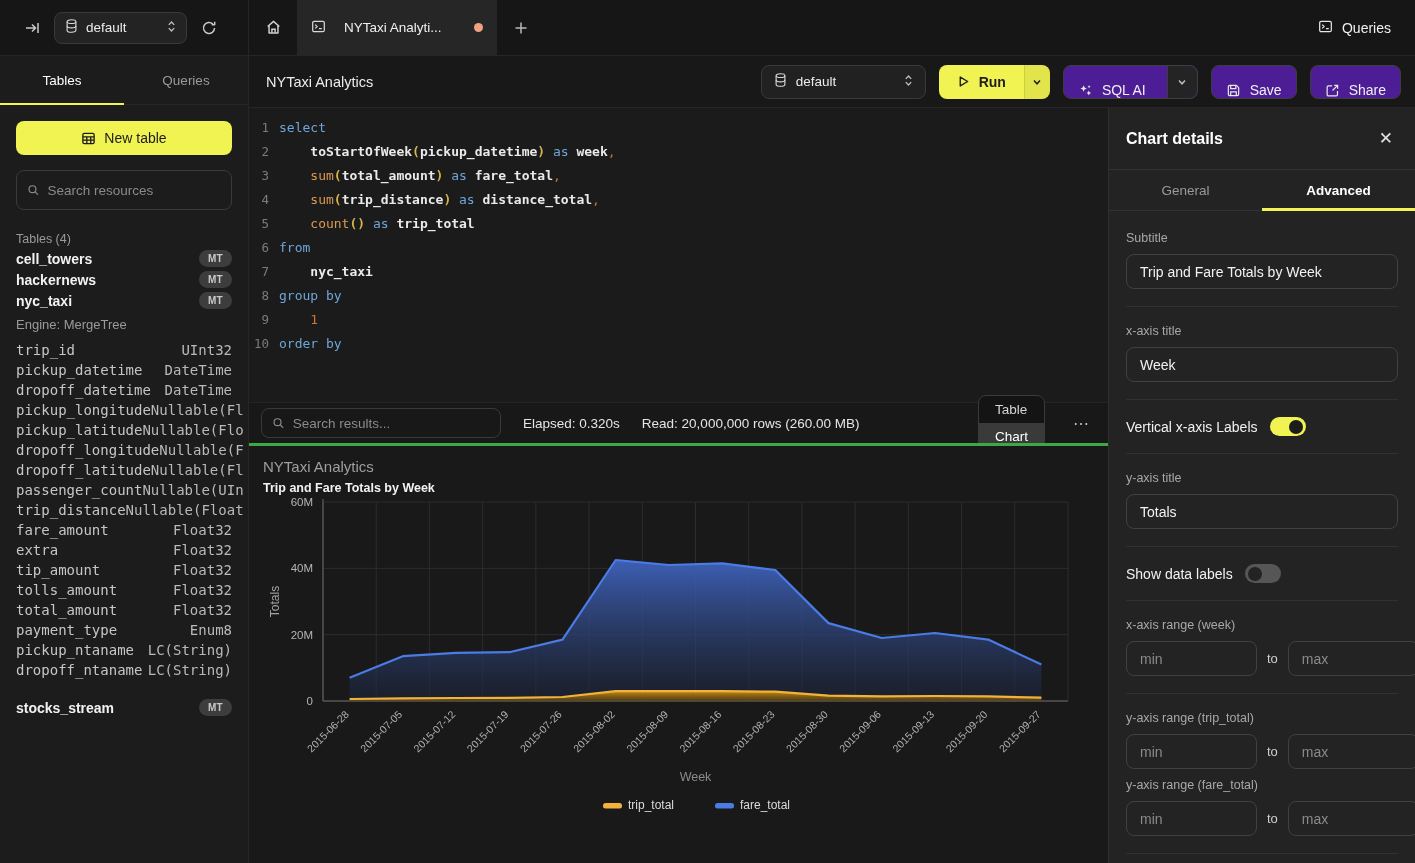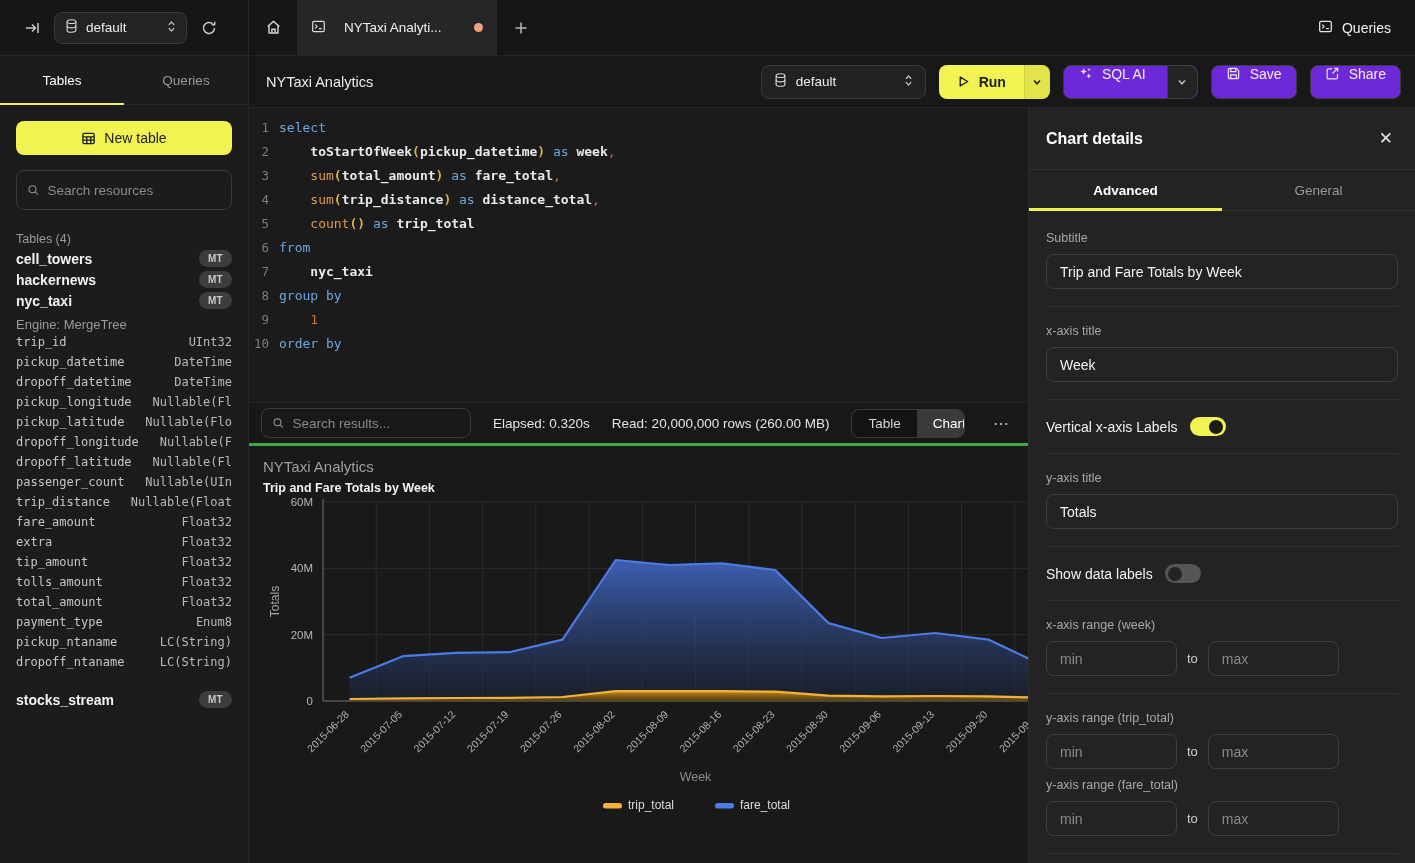--- a/index.html
+++ b/index.html
@@ -33,34 +33,34 @@
   .side-scroll { flex:1; overflow:hidden; padding:16px 16px 0 16px; }
   .new-table-btn { width:100%; height:34px; background:#f1f353; color:#1c1c1c; border:none; border-radius:8px; font-size:14px; font-weight:500; display:flex; align-items:center; justify-content:center; gap:8px; cursor:pointer; }
   .search-box { margin-top:15px; height:40px; border:1px solid #3a3a3a; border-radius:8px; display:flex; align-items:center; gap:8px; padding:0 10px; color:#8a8a8a; }
   .search-box input { background:transparent; border:none; outline:none; color:#d8d8d8; font-size:13.5px; width:100%; font-family:inherit; }
   .search-box input::placeholder { color:#8a8a8a; }
   .section-label { margin-top:22px; font-size:12.5px; color:#9a9a9a; }
   .table-row { display:flex; align-items:center; justify-content:space-between; margin-top:4px; cursor:pointer; }
   .table-name { font-size:14px; font-weight:600; color:#f2f2f2; }
   .badge { background:#3d3d3d; color:#c9c9c9; font-size:10px; font-weight:700; border-radius:10px; padding:3px 9px; letter-spacing:.3px; }
   .engine-label { margin-top:8px; font-size:13px; color:#9a9a9a; }
-  .col-list { font-family:"DejaVu Sans Mono", monospace; font-size:12px; }
+  .col-list { margin-top:8px; font-family:"DejaVu Sans Mono", monospace; font-size:14px; }
   .col-row { display:flex; justify-content:space-between; line-height:20px; color:#c6c6c6; }
   .col-row .ctype { color:#b9b9b9; }
 
   
   .right-area { flex:1; display:flex; flex-direction:column; min-width:0; }
   .main-header { height:52px; flex:none; display:flex; align-items:center; padding:0 14px 0 17px; background:#181818; border-bottom:1px solid #262626; }
   .main-title { font-size:14.5px; color:#ececec; }
   .header-actions { margin-left:auto; display:flex; align-items:center; gap:13px; }
   .hdr-select { display:flex; align-items:center; gap:9px; background:#212121; border:1px solid #3a3a3a; border-radius:8px; height:34px; padding:0 12px; width:165px; font-size:13.5px; color:#ececec; }
   .run-btn { display:flex; align-items:stretch; height:34px; border-radius:8px; overflow:hidden; cursor:pointer; }
   .run-main { background:#f1f353; color:#1e1e1e; display:flex; align-items:center; gap:9px; padding:0 18px; font-size:14px; font-weight:600; }
   .run-caret { background:#e2e44c; color:#1e1e1e; width:26px; display:flex; align-items:center; justify-content:center; border-left:1px solid #cdd03e; }
-  .ghost-btn { display:flex; align-items:flex-start; gap:9px; height:34px; background:#6d28d9; border:1px solid #3d3d3d; border-radius:8px; padding:0 14px; color:#f0f0f0; font-size:14px; font-weight:500; cursor:pointer; }
+  .ghost-btn { display:flex; align-items:flex-end; gap:9px; height:34px; background:#4c1d95; border:1px solid #3d3d3d; border-radius:8px; padding:0 14px; color:#f0f0f0; font-size:14px; font-weight:500; cursor:pointer; }
   .sqlai-btn { padding-right:0; }
   .sqlai-caret { align-self:stretch; display:flex; align-items:center; justify-content:center; width:30px; border-left:1px solid #3d3d3d; margin-left:12px; color:#bdbdbd; background:#242424; border-radius:0 8px 8px 0; }
 
   .work-row { flex:1; display:flex; min-height:0; }
   .main-col { flex:1; display:flex; flex-direction:column; min-width:0; background:#1b1b1b; }
 
   
   .editor { height:294px; flex:none; padding-top:8px; font-family:"DejaVu Sans Mono", monospace; font-size:13px; overflow:hidden; }
   .code-line { display:flex; line-height:24px; white-space:pre; }
   .lnum { width:30px; flex:none; text-align:right; color:#7c7c7c; padding-right:10px; font-size:12.5px; }
@@ -68,35 +68,35 @@
   .tok-fn { color:#de9a52; }
   .tok-id { color:#eaeaea; font-weight:700; }
   .tok-br { color:#d8b44a; font-weight:600; }
   .tok-pu { color:#cd6a51; }
   .tok-nu { color:#d1703c; }
 
   
   .results-bar { height:41px; flex:none; display:flex; align-items:center; gap:22px; padding:0 12px; background:#181818; border-top:1px solid #242424; }
   .results-search { width:240px; height:30px; margin-left:0; }
   .stat-text { font-size:13.5px; color:#e4e4e4; white-space:nowrap; }
-  .seg-ctrl { margin-left:auto; display:flex; border:1px solid #3a3a3a; border-radius:8px; overflow:hidden; background:#141414; }
+  .seg-ctrl { margin-left:auto; display:flex; border:1px solid #3a3a3a; border-radius:8px; overflow:hidden; background:#141414;flex-direction:column; }
   .seg-btn { padding:6px 16px; font-size:13.5px; color:#d6d6d6; cursor:pointer; }
   .seg-btn.active { background:#3a3a3a; color:#ffffff; }
   .more-dots { color:#bdbdbd; font-size:16px; letter-spacing:1px; padding:0 6px; cursor:pointer; }
   .green-line { height:3px; flex:none; background:#3ea843; }
 
   
   .chart-area { flex:1; background:#191919; padding:12px 0 0 14px; min-height:0; }
   .chart-title { font-size:15px; color:#9f9f9f; }
   .chart-subtitle { font-size:12.5px; font-weight:700; color:#f2f2f2; margin-top:6px; }
   .chart-svg-wrap { margin-top:2px; }
   svg text { font-family:"Liberation Sans", sans-serif; }
 
   
-  .panel { width:387px; flex:none; background:#232323; border-left:1px solid #2e2e2e; display:flex; flex-direction:column; overflow:hidden;justify-content:center; }
+  .panel { width:307px; flex:none; background:#232323; border-left:1px solid #2e2e2e; display:flex; flex-direction:column; overflow:hidden;justify-content:center; }
   .panel-header { height:62px; flex:none; display:flex; align-items:center; justify-content:space-between; padding:0 22px 0 17px; border-bottom:1px solid #323232; }
   .panel-title { font-size:16px; font-weight:700; color:#ffffff; }
   .panel-close { color:#e0e0e0; font-size:17px; cursor:pointer; }
   .panel-tabs { height:41px; flex:none; display:flex; border-bottom:1px solid #323232; }
   .panel-tab { flex:1; display:flex; align-items:center; justify-content:center; font-size:13.5px; color:#9a9a9a; position:relative; cursor:pointer; }
   .panel-tab.active { color:#ffffff; font-weight:600; }
   .panel-tab.active::after { content:""; position:absolute; left:0; right:0; bottom:-1px; height:3px; background:#f1f353; }
   .panel-body { flex:1; padding:20px 17px 0 17px; overflow:hidden; }
   .fld-label { font-size:12.5px; color:#a8a8a8; margin-bottom:9px; }
   .fld-input { width:100%; height:35px; background:transparent; border:1px solid #404040; border-radius:8px; padding:0 13px; color:#f2f2f2; font-size:14px; outline:none; font-family:inherit; }
@@ -461,22 +461,22 @@
             </div>
           </div>
         </div>
 
         <div class="panel">
           <div class="panel-header">
             <span class="panel-title">Chart details</span>
             <span class="panel-close">✕</span>
           </div>
           <div class="panel-tabs">
+            <div class="panel-tab">General</div>
             <div class="panel-tab active">Advanced</div>
-            <div class="panel-tab">General</div>
           </div>
           <div class="panel-body">
 
             <div class="fld-label">Subtitle</div>
             <input class="fld-input" value="Trip and Fare Totals by Week" style="">
             <div class="divider"></div>
 
             <div class="fld-label">x-axis title</div>
             <input class="fld-input" value="Week" style="">
             <div class="divider"></div>

